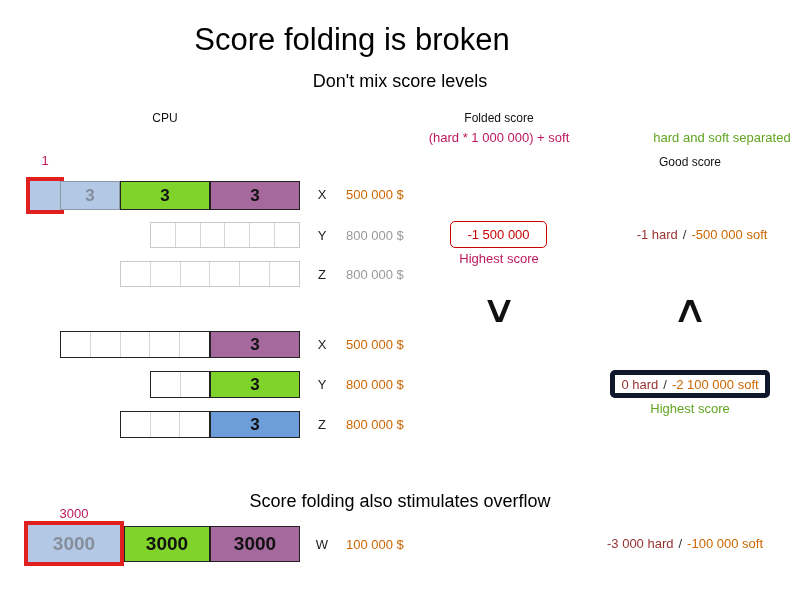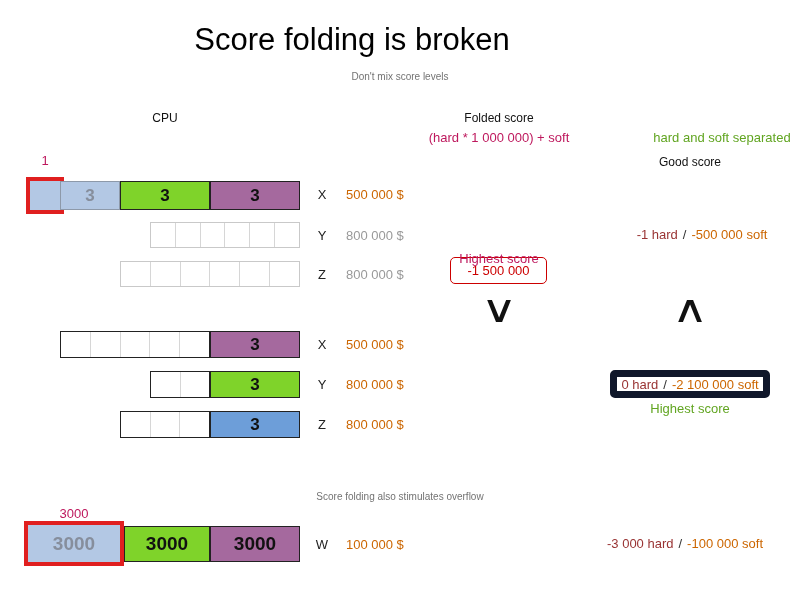--- a/index.html
+++ b/index.html
@@ -2,21 +2,21 @@
 <html><head>
 <meta charset="utf-8">
 <style>
   * { box-sizing: border-box; }
   html,body { margin:0; padding:0; background:#ffffff; }
   body { font-family:"Liberation Sans", sans-serif; color:#111; }
   .canvas { position:relative; width:800px; height:600px; background:#fff; overflow:hidden; }
   .abs { position:absolute; }
   .ctr { text-align:center; }
   .title { font-size:31px; color:#000; }
-  .sub { font-size:10px; color:#737373; }
+  .sub { font-size:18px; color:#000000; }
   .h { font-size:12px; color:#111; }
   .sh { font-size:13px; }
   .lbl { font-size:13px; color:#222; }
   .red { color:#be185d; }
   .grn { color:#61a521; }
   .org { color:#cc6600; }
   .mar { color:#993333; }
   .gry { color:#999999; }
   .orgred { color:#cc4a14; }
 
@@ -32,21 +32,21 @@
   .ebar.dark { border-color:#222; }
   .ecell { flex:1; border-right:1px solid #d6d6d6; }
   .ecell:last-child { border-right:none; }
 
   .redout { border:4px solid #e01f1f; background:#b3c8e4; display:flex;
             align-items:center; justify-content:center; font-weight:bold; color:#868e9c; }
 
   .scorebox { border:1px solid #cc0000; border-radius:5px; background:#fff;
               display:flex; align-items:center; justify-content:center;
               font-size:13px; color:#cc0000; }
-  .goodbox { border:7px solid #0f172a; border-radius:5px; background:#fff;
+  .goodbox { border:5px solid #0f172a; border-radius:5px; background:#fff;
              display:flex; align-items:center; justify-content:center;
              font-size:13px; gap:5px; }
   .goodline { display:flex; align-items:center; justify-content:center;
               font-size:13px; gap:5px; }
   .sep { color:#333333; }
   .cmp { font-size:40px; color:#111; line-height:1; transform:scale(1.25,0.95); }
 </style>
 </head>
 <body>
 
@@ -72,21 +72,21 @@
   <div class="abs ebar" style="left:150px;top:222px;width:150px;height:26px;">
     <div class="ecell"></div>
     <div class="ecell"></div>
     <div class="ecell"></div>
     <div class="ecell"></div>
     <div class="ecell"></div>
     <div class="ecell"></div>
   </div>
   <div class="abs ctr lbl" style="left:312px;top:228px;width:20px;">Y</div>
   <div class="abs sh gry" style="left:346px;top:228px;width:90px;">800 000 $</div>
-  <div class="abs scorebox" style="left:450px;top:221px;width:97px;height:27px;margin-top:36px;">-1 500 000</div>
+  <div class="abs scorebox" style="left:450px;top:221px;width:97px;height:27px;">-1 500 000</div>
   <div class="abs ctr sh red" style="left:429px;top:251px;width:140px;">Highest score</div>
   <div class="abs goodline" style="left:602px;top:227px;width:200px;">
     <span class="mar">-1 hard</span>
     <span class="sep">/</span>
     <span class="org">-500 000 soft</span>
   </div>
 
   <div class="abs ebar" style="left:120px;top:261px;width:180px;height:26px;">
     <div class="ecell"></div>
     <div class="ecell"></div>

